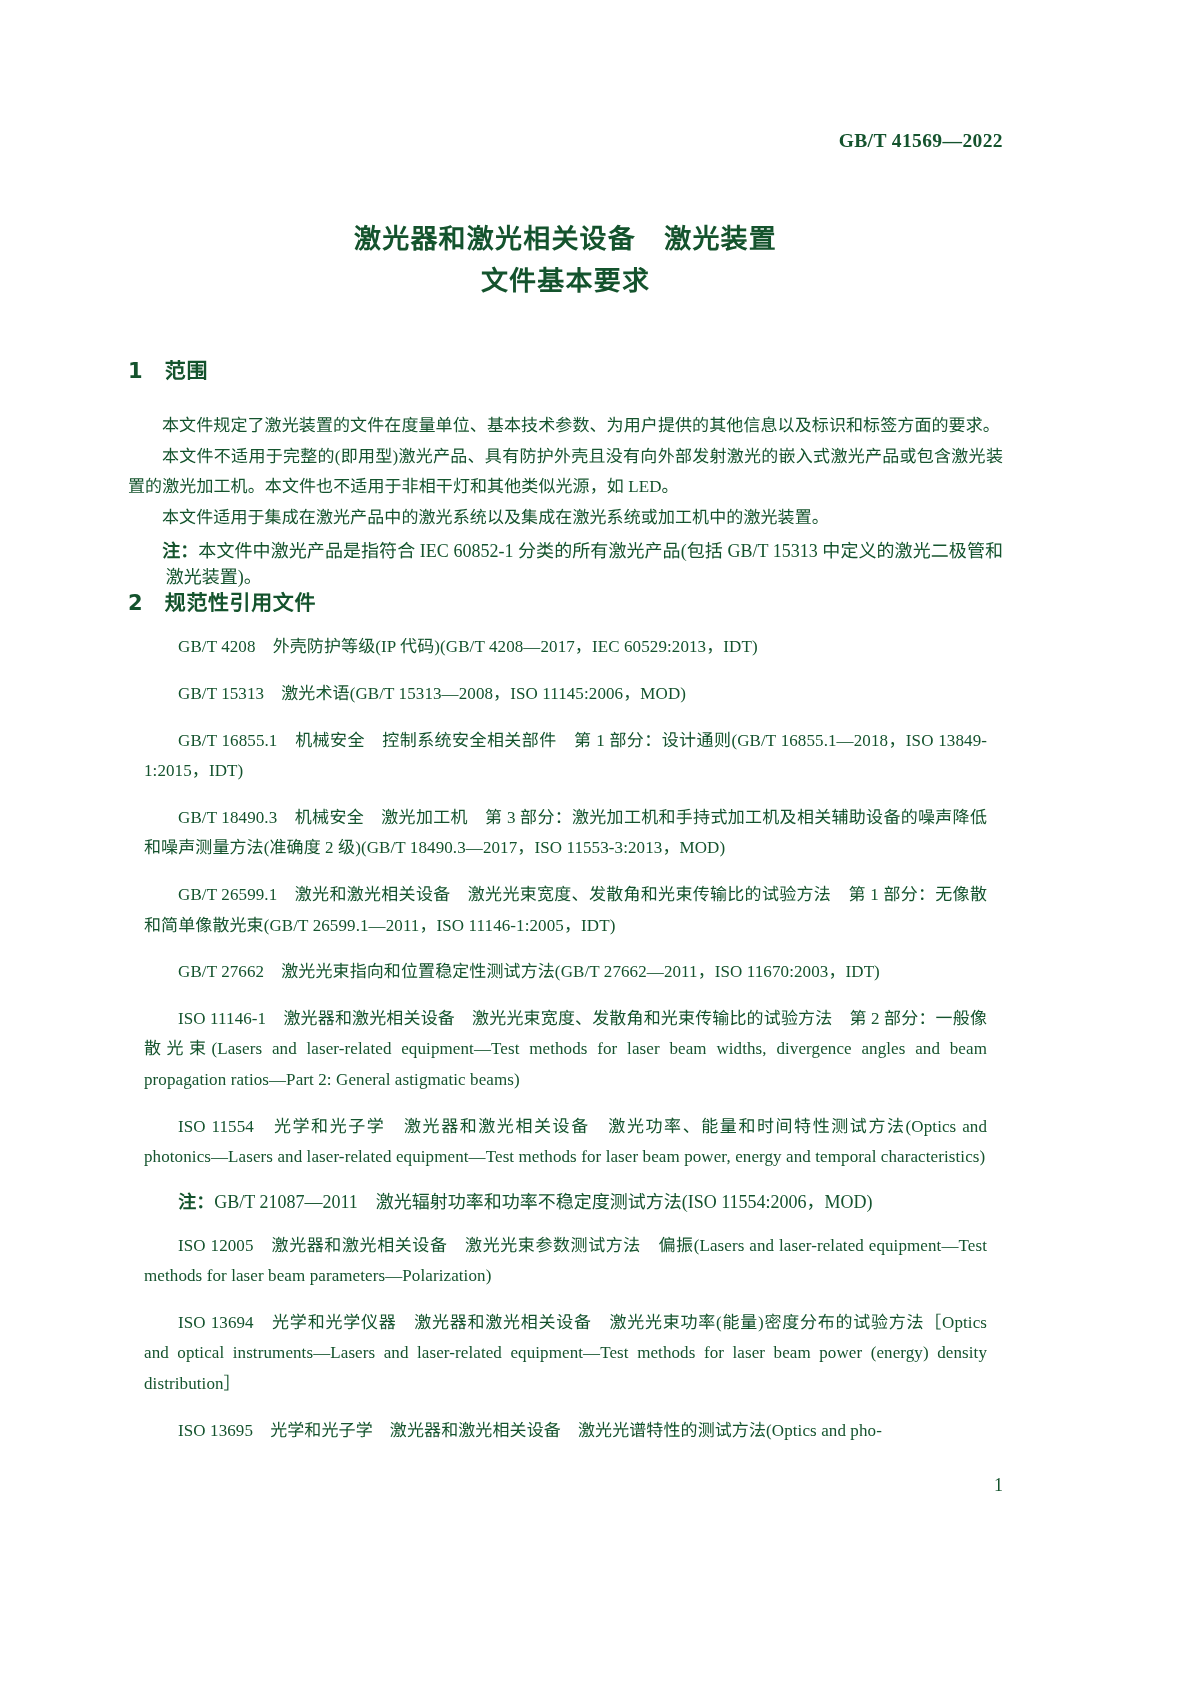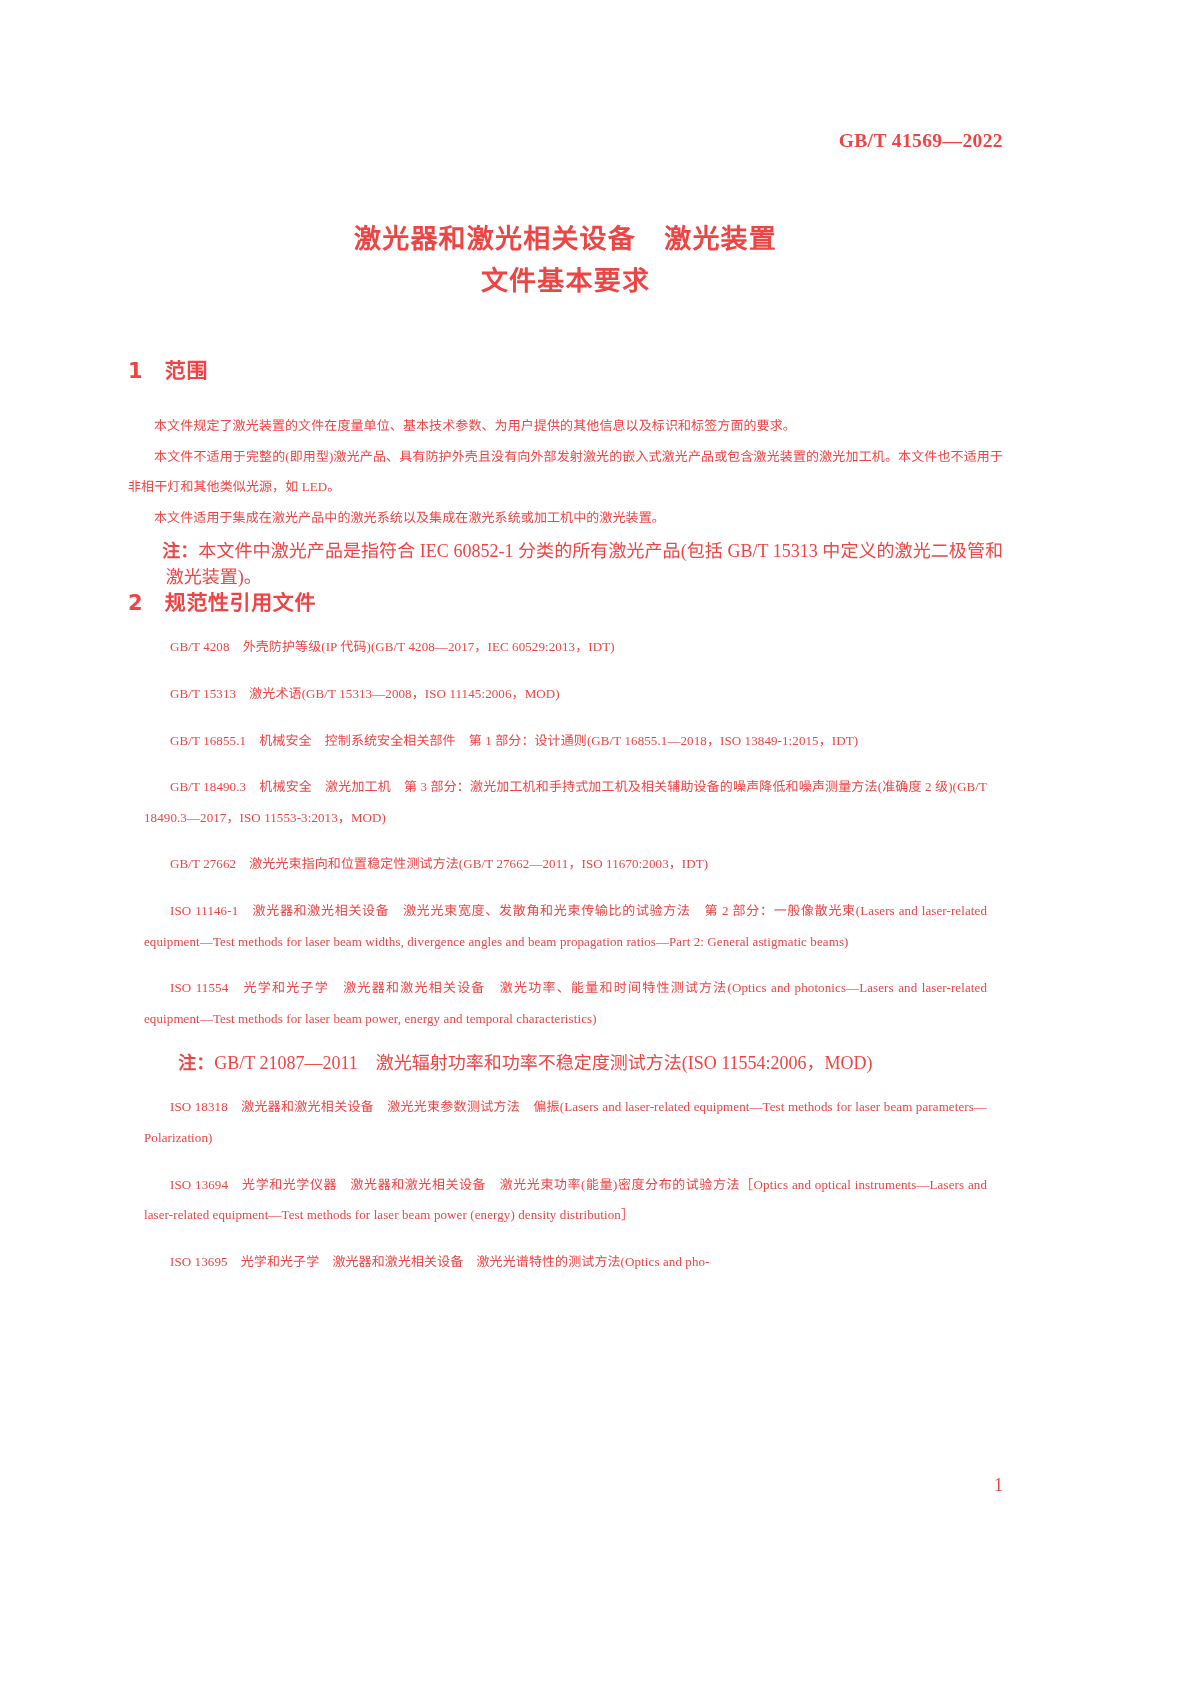--- a/index.html
+++ b/index.html
@@ -9,21 +9,21 @@
     background: #ffffff;
   }
   .page {
     position: relative;
     width: 1191px;
     height: 1684px;
     margin: 0 auto;
     background: #ffffff;
     box-sizing: border-box;
     font-family: "Liberation Serif", "DejaVu Serif", serif;
-    color: #ef4444;
+    color: #14532d;
     overflow: hidden;
   }
 
   
   .page-header {
     position: absolute;
     top: 130px;
     left: 128px;
     right: 188px;
     text-align: right;
@@ -66,21 +66,21 @@
     margin: 0;
     padding: 0;
     line-height: 26px;
     white-space: pre;
   }
   .sec1 { margin-top: 0px; }
   .sec2 { margin-top: 46px; }
 
   p.para {
     font-family: "Liberation Serif", "DejaVu Serif", serif;
-    font-size: 13px;
+    font-size: 17px;
     line-height: 30.6px;
     margin: 0;
     padding: 0;
     text-align: justify;
     text-justify: inter-ideograph;
     text-indent: 2em;
     letter-spacing: 0.1px;
   }
   p.para.first { margin-top: 27px; }
   .hang {
@@ -141,27 +141,28 @@
     <p class="note"><span class="note-label">注：</span><span>本文件中激光产品是指符合 IEC 60852-1 分类的所有激光产品(包括 GB/T 15313 中定义的激光二极管和激光装置)。</span></p>
 
     <h2 class="section sec2">2　规范性引用文件</h2>
 
 
     <div class="refs">
       <p class="para hang">GB/T 4208　外壳防护等级(IP 代码)(GB/T 4208—2017，IEC 60529:2013，IDT)</p>
       <p class="para hang">GB/T 15313　激光术语(GB/T 15313—2008，ISO 11145:2006，MOD)</p>
       <p class="para hang">GB/T 16855.1　机械安全　控制系统安全相关部件　第 1 部分：设计通则(GB/T 16855.1—2018，ISO 13849-1:2015，IDT)</p>
       <p class="para hang">GB/T 18490.3　机械安全　激光加工机　第 3 部分：激光加工机和手持式加工机及相关辅助设备的噪声降低和噪声测量方法(准确度 2 级)(GB/T 18490.3—2017，ISO 11553-3:2013，MOD)</p>
+      <p class="para hang">GB/T 26599.1　激光和激光相关设备　激光光束宽度、发散角和光束传输比的试验方法　第 1 部分：无像散和简单像散光束(GB/T 26599.1—2011，ISO 11146-1:2005，IDT)</p>
       <p class="para hang">GB/T 27662　激光光束指向和位置稳定性测试方法(GB/T 27662—2011，ISO 11670:2003，IDT)</p>
       <p class="para hang">ISO 11146-1　激光器和激光相关设备　激光光束宽度、发散角和光束传输比的试验方法　第 2 部分：一般像散光束(Lasers and laser-related equipment—Test methods for laser beam widths, divergence angles and beam propagation ratios—Part 2: General astigmatic beams)</p>
       <p class="para hang">ISO 11554　光学和光子学　激光器和激光相关设备　激光功率、能量和时间特性测试方法(Optics and photonics—Lasers and laser-related equipment—Test methods for laser beam power, energy and temporal characteristics)</p>
 
       <p class="note"><span class="note-label">注：</span><span>GB/T 21087—2011　激光辐射功率和功率不稳定度测试方法(ISO 11554:2006，MOD)</span></p>
 
-      <p class="para hang">ISO 18318　激光器和激光相关设备　激光光束参数测试方法　偏振(Lasers and laser-related equipment—Test methods for laser beam parameters—Polarization)</p>
+      <p class="para hang">ISO 12005　激光器和激光相关设备　激光光束参数测试方法　偏振(Lasers and laser-related equipment—Test methods for laser beam parameters—Polarization)</p>
       <p class="para hang">ISO 13694　光学和光学仪器　激光器和激光相关设备　激光光束功率(能量)密度分布的试验方法［Optics and optical instruments—Lasers and laser-related equipment—Test methods for laser beam power (energy) density distribution］</p>
       <p class="para hang">ISO 13695　光学和光子学　激光器和激光相关设备　激光光谱特性的测试方法(Optics and pho-</p>
     </div>
 
   </div>
 
   <div class="folio">
     <span>1</span>
   </div>
 

